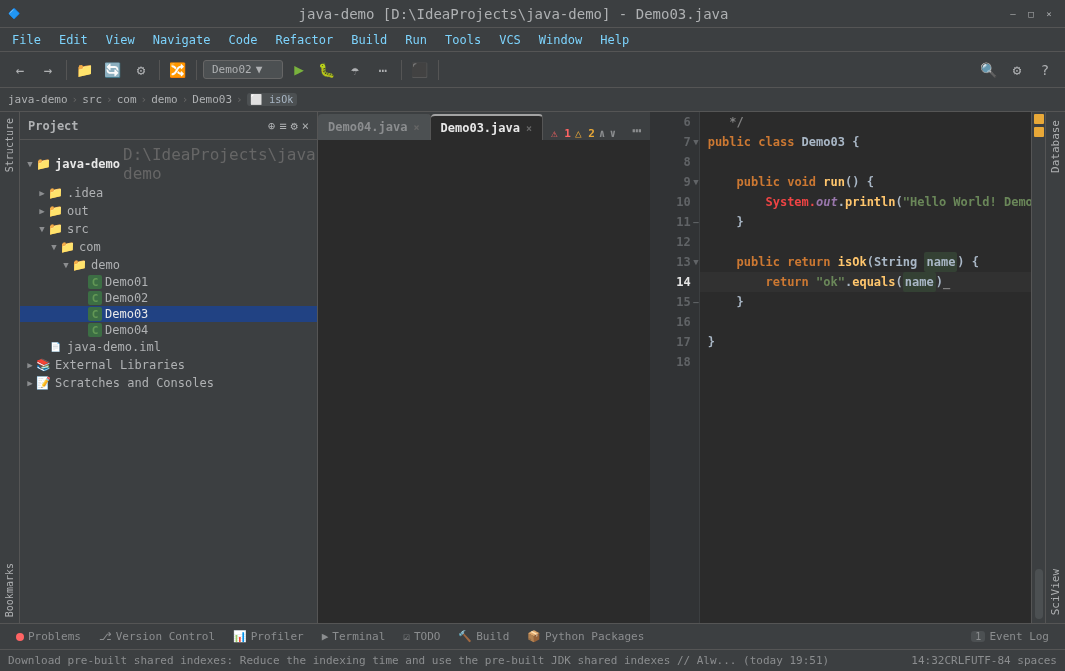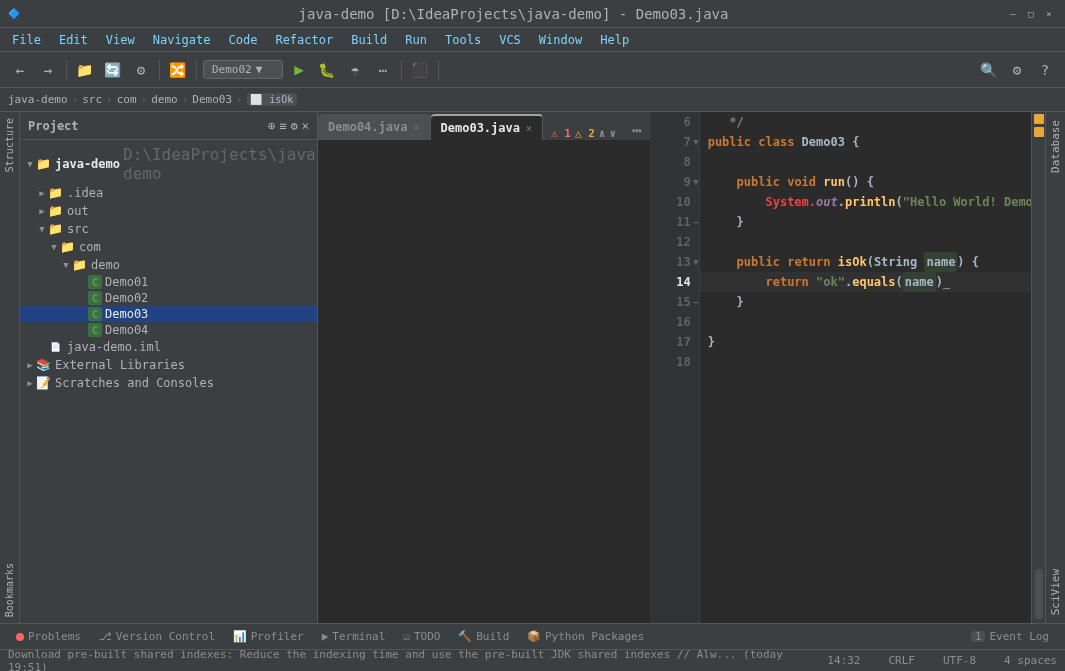--- a/index.html
+++ b/index.html
@@ -86,21 +86,21 @@
     
     .bottom-tabs { height: 26px; background: #3c3f41; display: flex; align-items: center; padding: 0 8px; gap: 2px; border-top: 1px solid #555; flex-shrink: 0; }
     .bottom-tab { padding: 2px 8px; font-size: 11px; color: #8b8d8f; cursor: pointer; display: flex; align-items: center; gap: 4px; border-radius: 3px; }
     .bottom-tab-icon { font-size: 11px; }
     .error-dot { width: 8px; height: 8px; background: #ff6464; border-radius: 50%; display: inline-block; }
     .event-log-count { background: #4c5052; border-radius: 3px; padding: 0 4px; font-size: 10px; }
 
     
     .status-bar { height: 22px; background: #3c3f41; display: flex; align-items: center; padding: 0 8px; gap: 8px; border-top: 1px solid #555; flex-shrink: 0; font-size: 11px; color: #8b8d8f; }
     .status-message { flex: 1; color: #8b8d8f; }
-    .status-right { display: flex; gap: 28px; align-items: center; }
+    .status-right { display: flex; gap: 0; align-items: center; }
     .status-item { cursor: pointer; }
 
     
     .fold-arrow { color: #606366; font-size: 9px; cursor: pointer; }
 
     
     .code-area::-webkit-scrollbar { width: 8px; height: 8px; }
     .code-area::-webkit-scrollbar-track { background: #3c3f41; }
     .code-area::-webkit-scrollbar-thumb { background: #4c5052; border-radius: 4px; }
 

